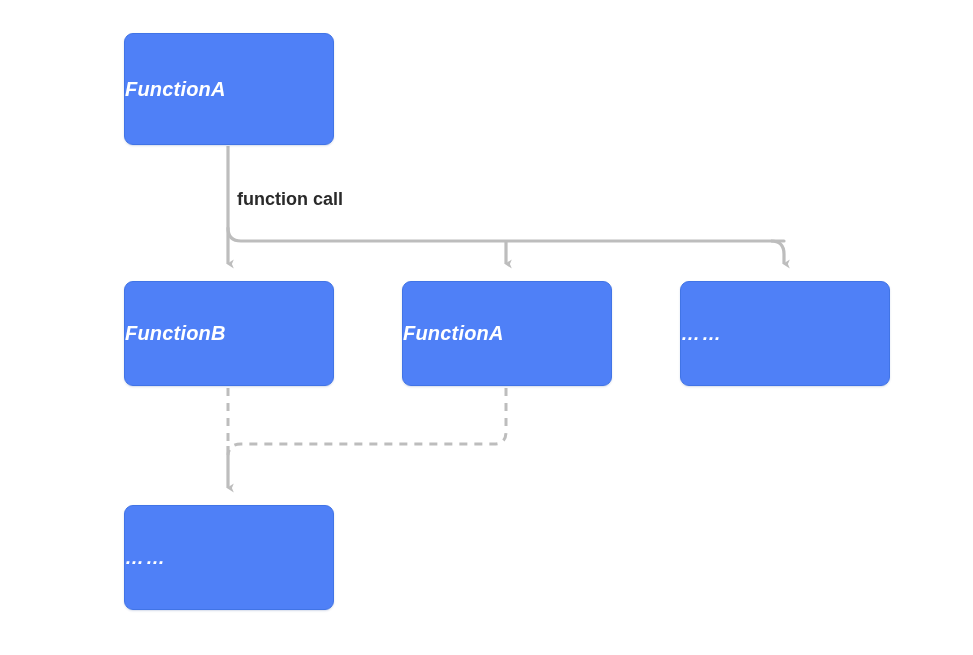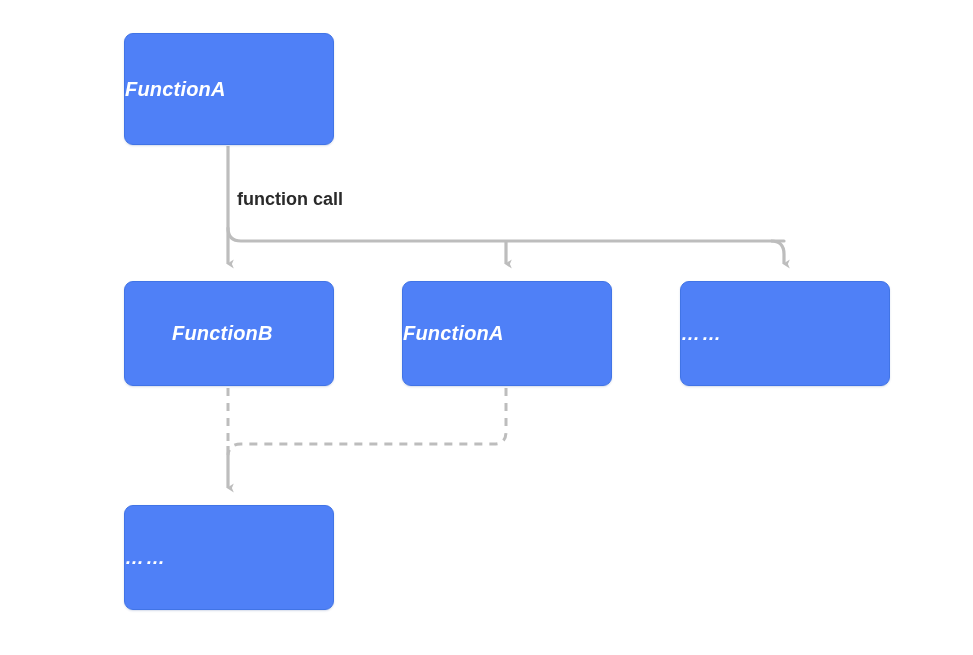--- a/index.html
+++ b/index.html
@@ -97,21 +97,21 @@
   </svg>
 
   <div class="node" style="left:124px; top:33px; width:210px; height:112px;">
     <span>FunctionA</span>
   </div>
 
   <div class="edge-label" style="left:237px; top:181px;margin-top:8px;">
     <span>function call</span>
   </div>
 
-  <div class="node" style="left:124px; top:281px; width:210px; height:105px;padding-left:47px;">
+  <div class="node" style="left:124px; top:281px; width:210px; height:105px;">
     <span>FunctionB</span>
   </div>
 
   <div class="node" style="left:402px; top:281px; width:210px; height:105px;">
     <span>FunctionA</span>
   </div>
 
   <div class="node dots" style="left:680px; top:281px; width:210px; height:105px;">
     <span>……</span>
   </div>

